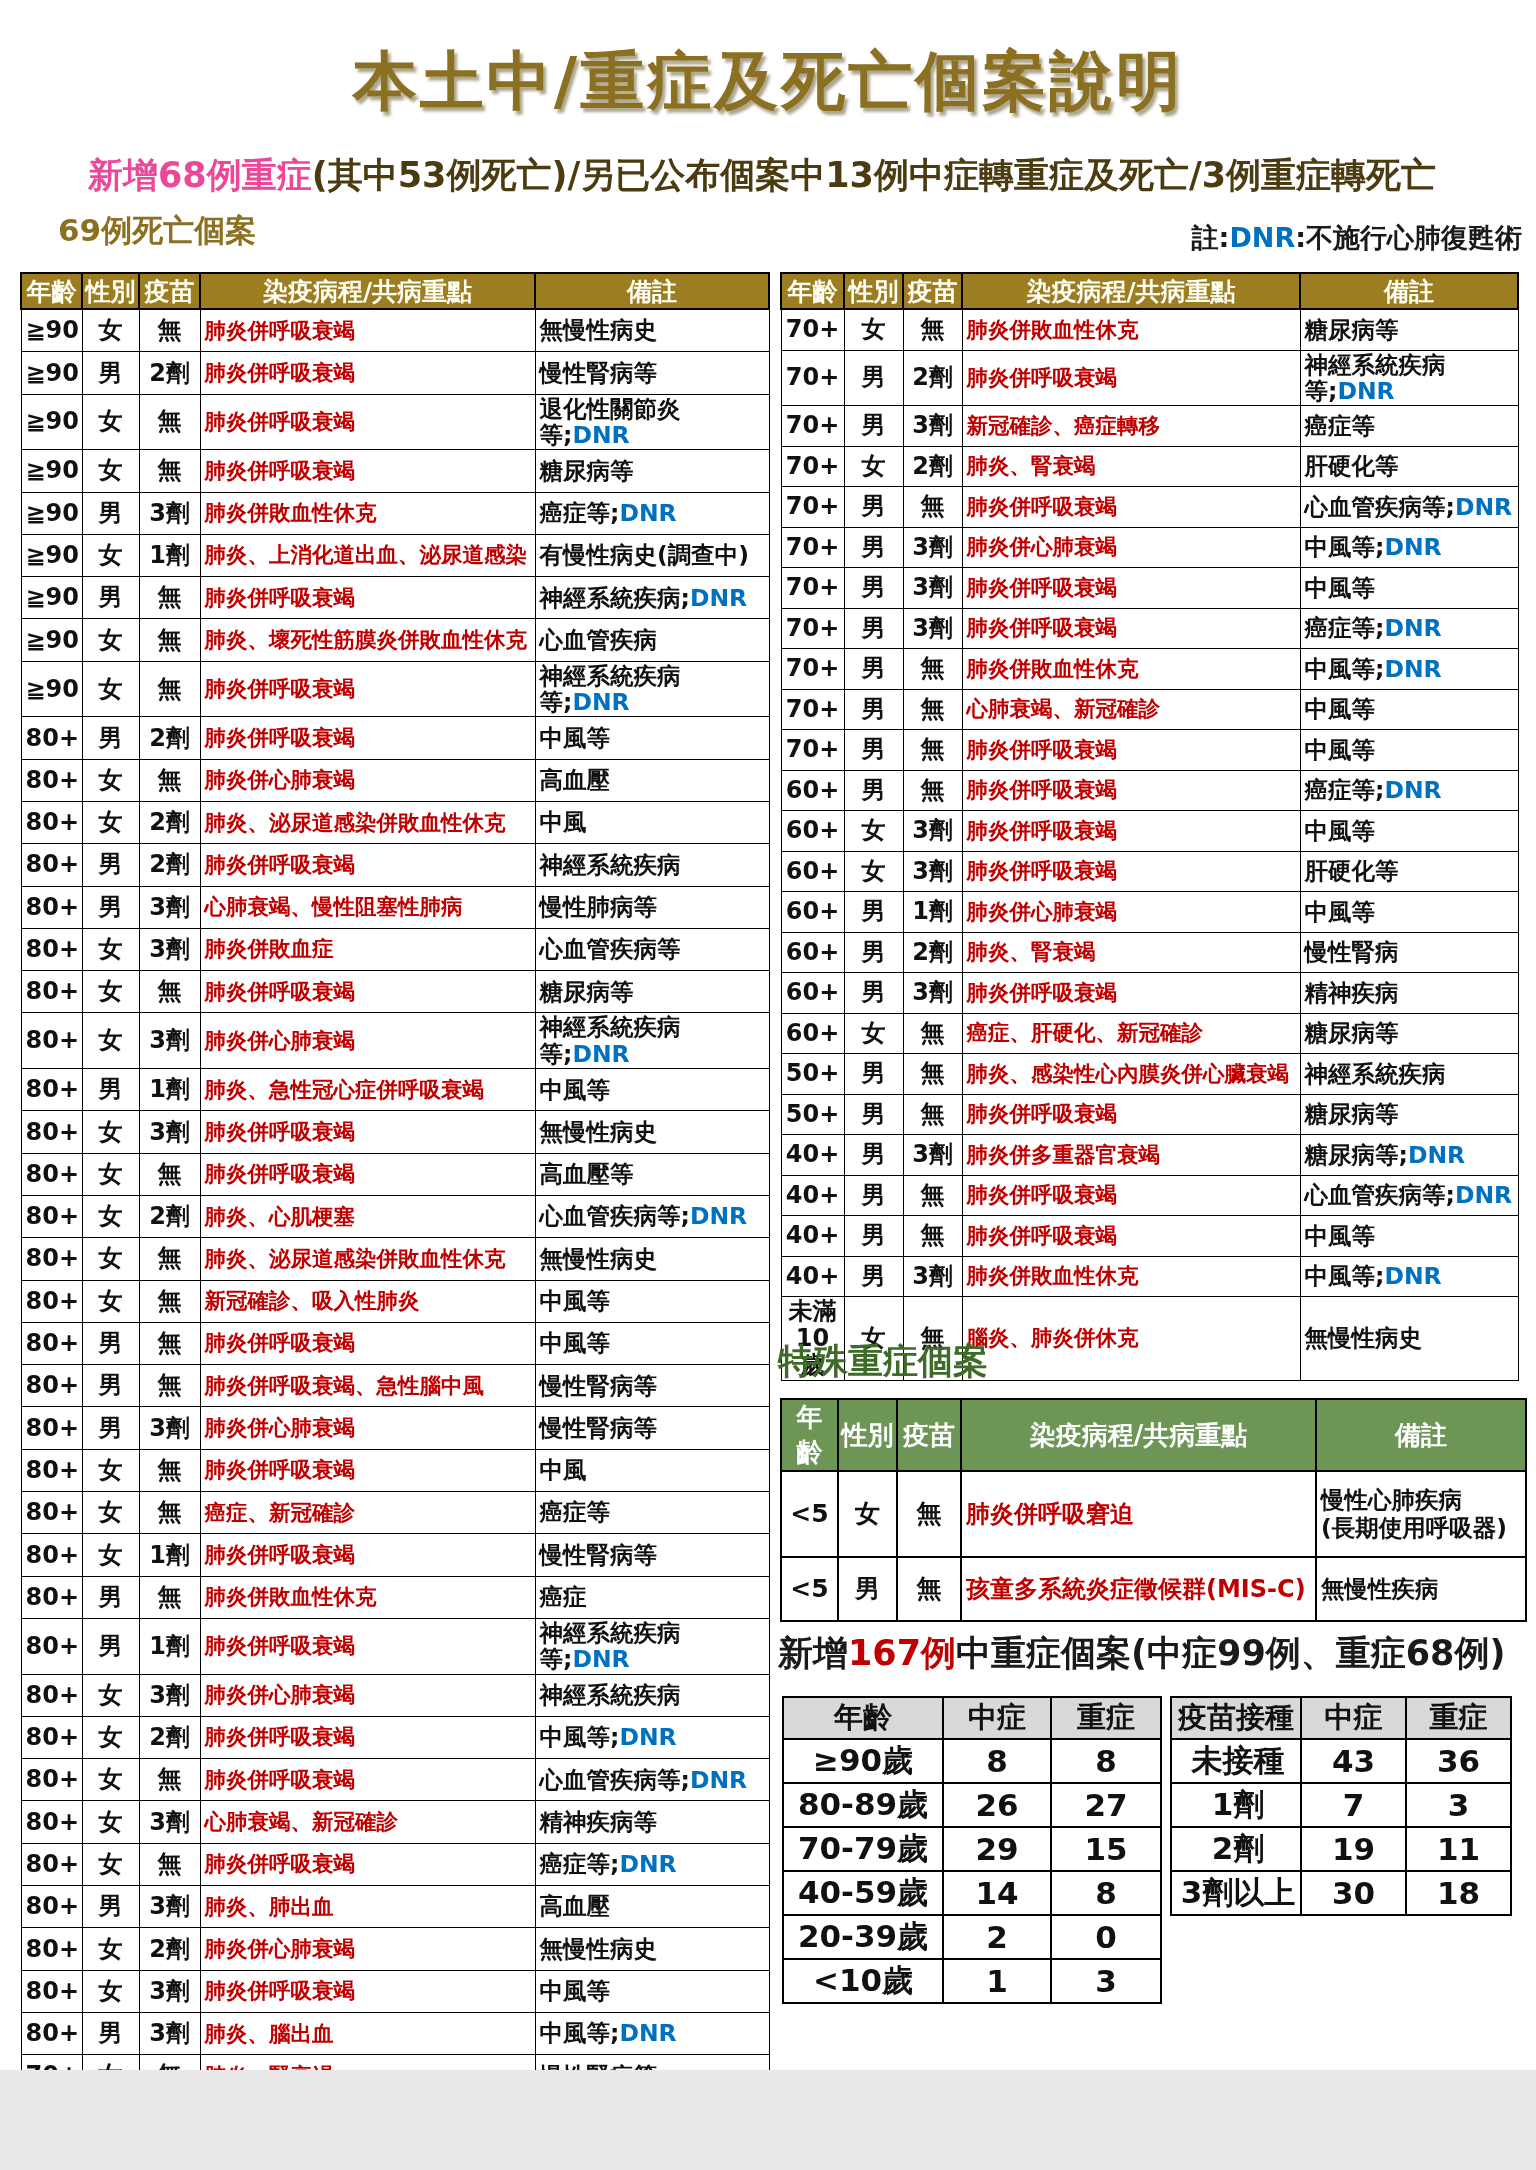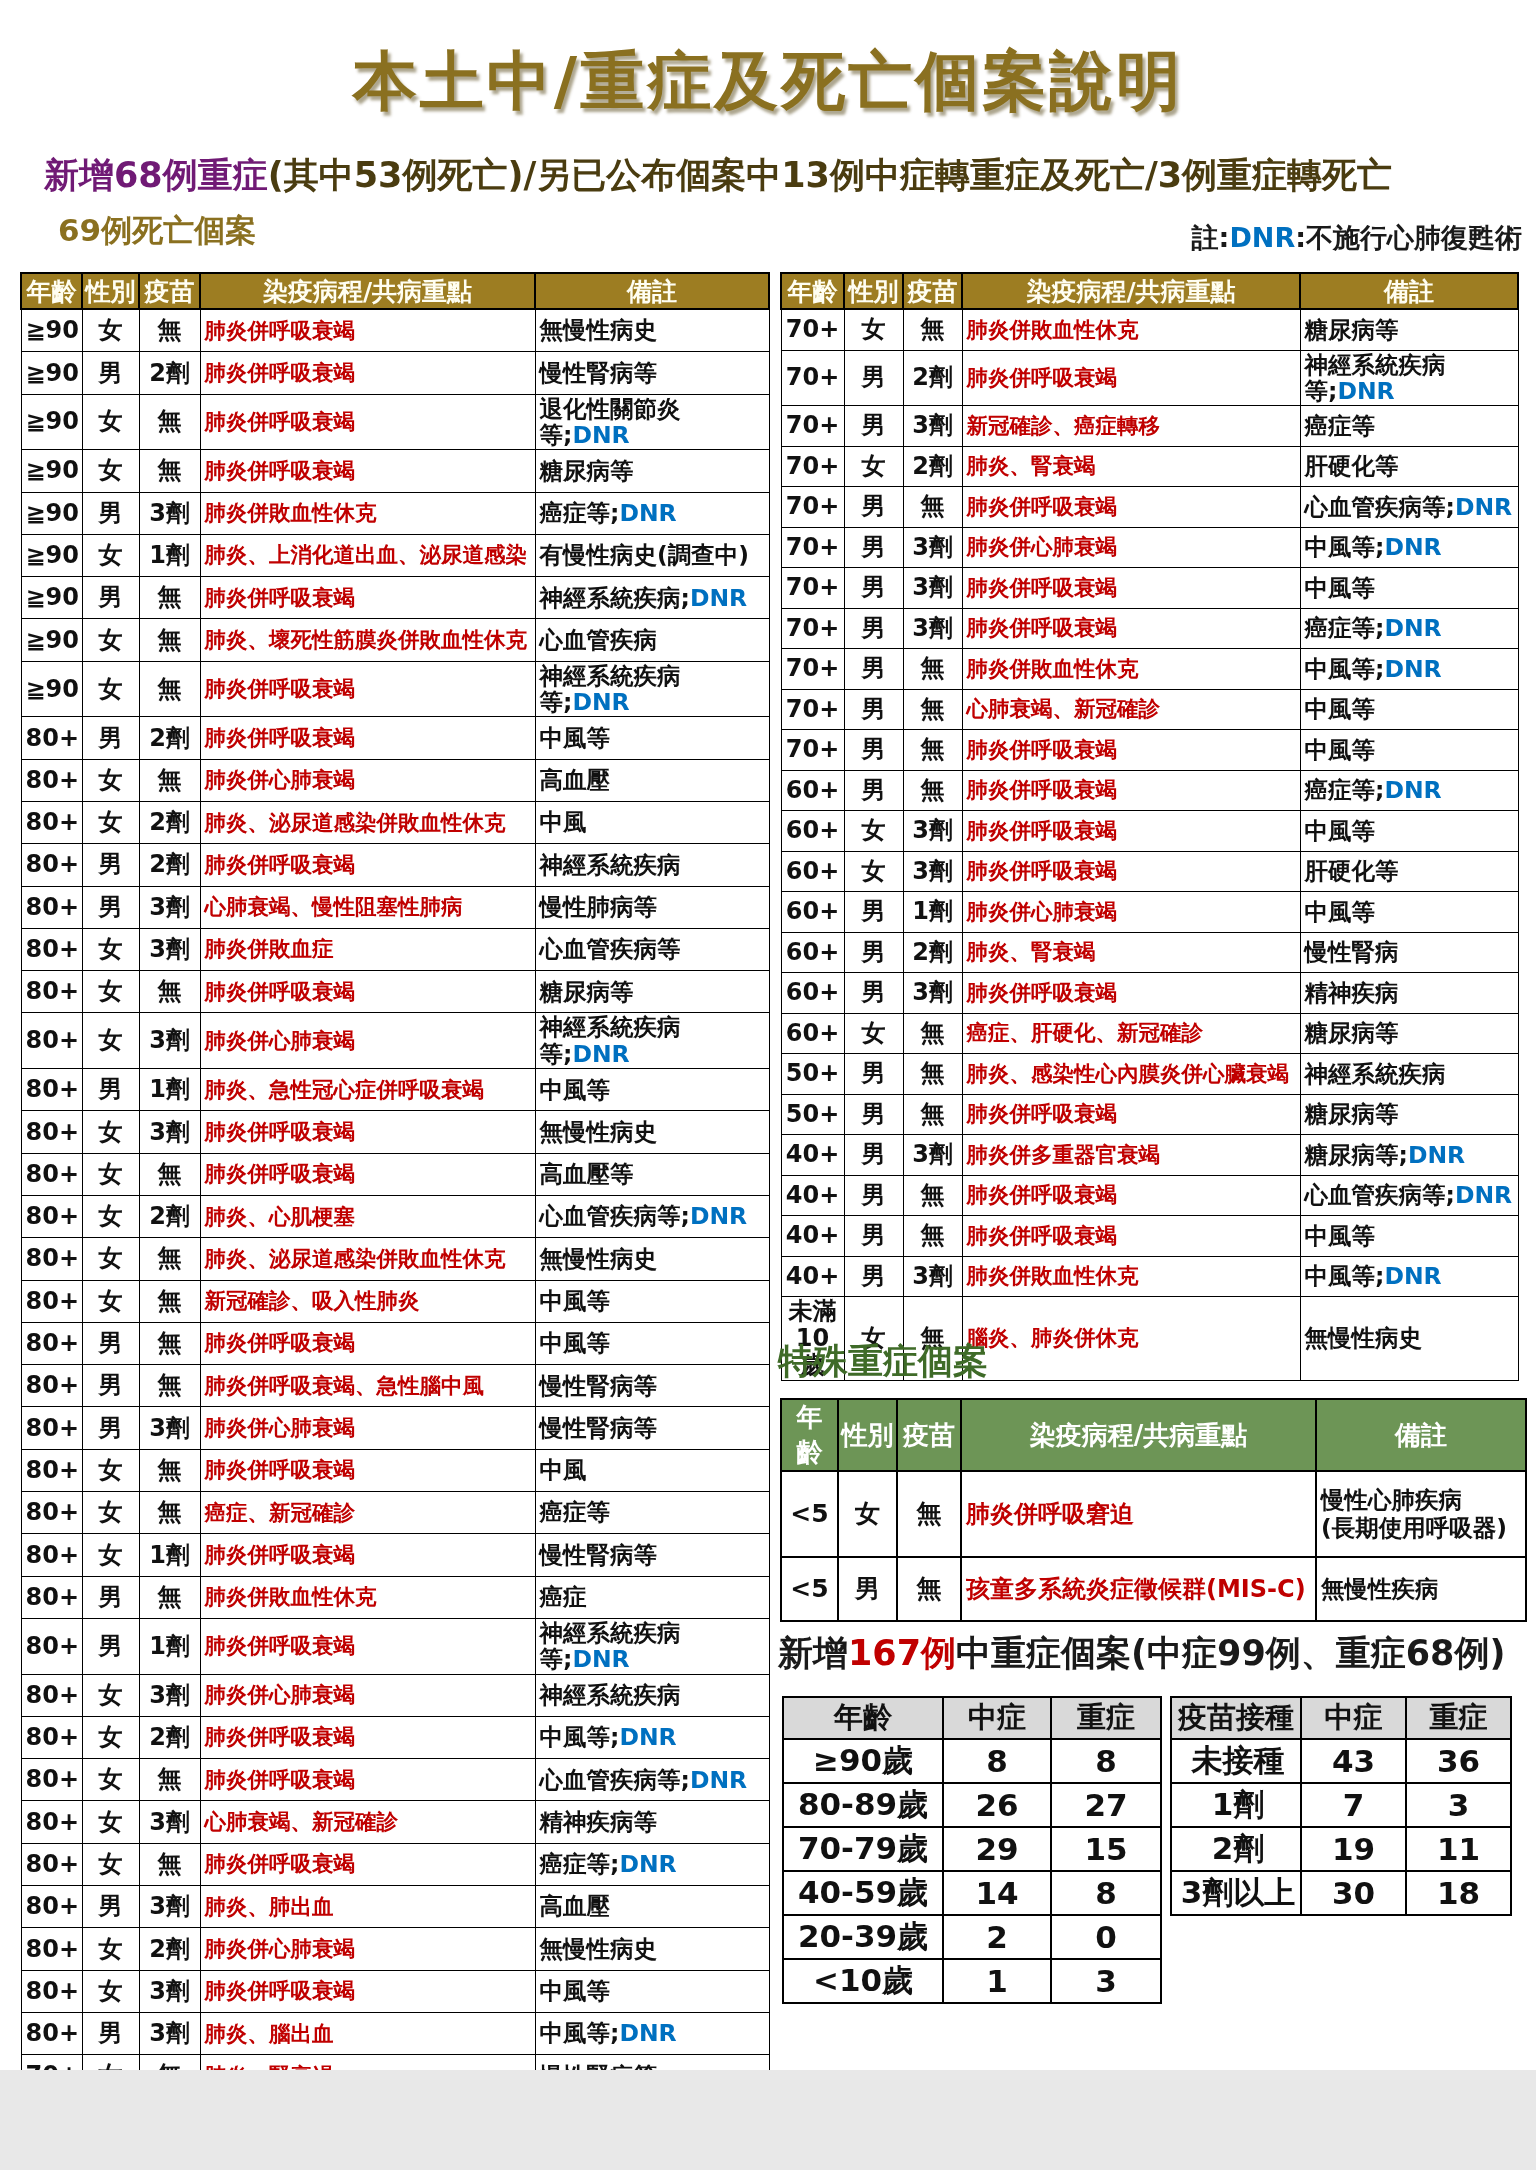--- a/index.html
+++ b/index.html
@@ -4,21 +4,21 @@
 <style>
   html,body{margin:0;padding:0;background:#e8e8e8;}
   .page{position:relative;width:1536px;height:2070px;background:#ffffff;overflow:hidden;
         font-family:"DejaVu Sans","Liberation Sans",sans-serif;color:#111;}
   
   .main-title{position:absolute;left:0;right:0;top:38px;text-align:center;
       font-size:64px;font-weight:800;color:#8a7020;letter-spacing:3px;
       text-shadow:3px 4px 3px rgba(70,55,5,.45);}
   .subtitle{position:absolute;left:44px;top:152px;width:1480px;
       font-size:35px;font-weight:800;color:#4a3c10;white-space:nowrap;}
-  .subtitle .red{color:#701a75;}
+  .subtitle .red{color:#ec4899;margin-left:44px;}
   .death-label{position:absolute;left:58px;top:210px;font-size:31px;font-weight:800;color:#8a7020;}
   .dnr-note{position:absolute;right:14px;top:220px;font-size:27px;font-weight:700;color:#1a1a1a;}
   .dnr-blue,.dnr{color:#0070c0;}
   
   table{border-collapse:collapse;table-layout:fixed;position:absolute;background:#fff;}
   .death-table th{background:#9d7d22;color:#fffef2;font-size:25px;font-weight:700;
       border:2px solid #000;height:34px;padding:0 2px;}
   .death-table td{border:1.5px solid #000;font-size:24px;font-weight:600;text-align:center;
       padding:1px 4px;line-height:1.12;color:#111;}
   #death-left{left:20px;top:272px;width:748px;}

